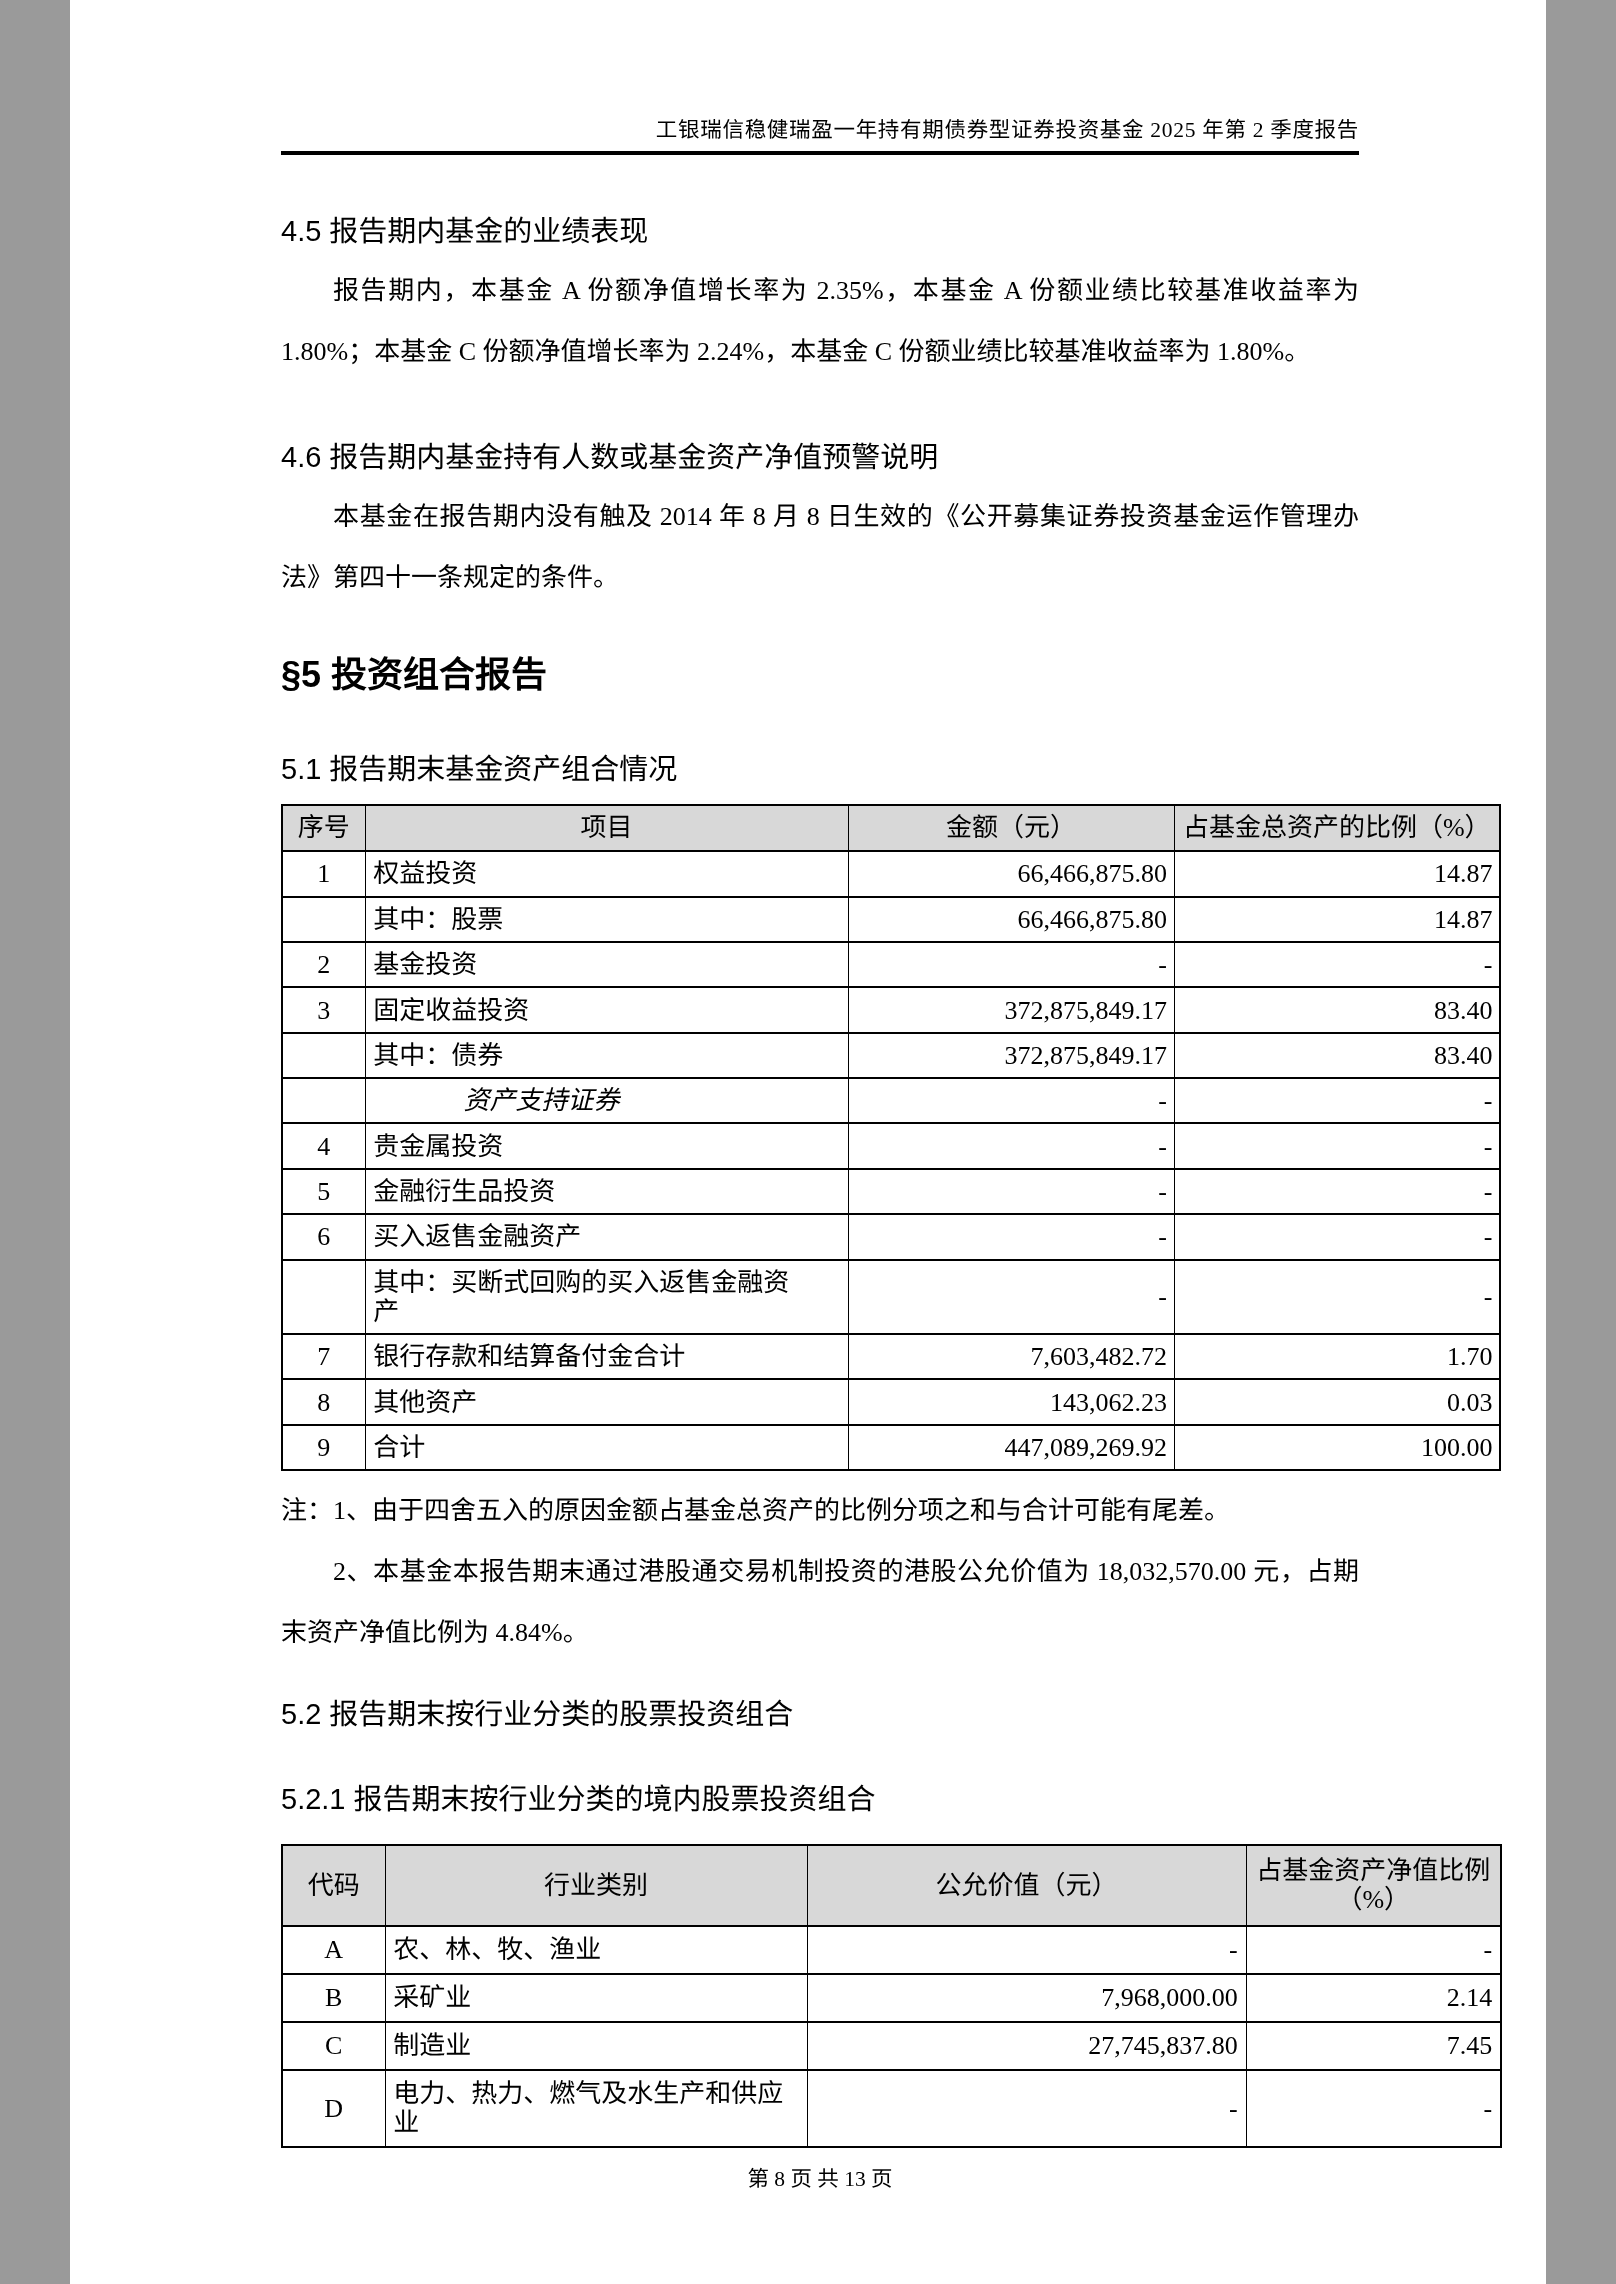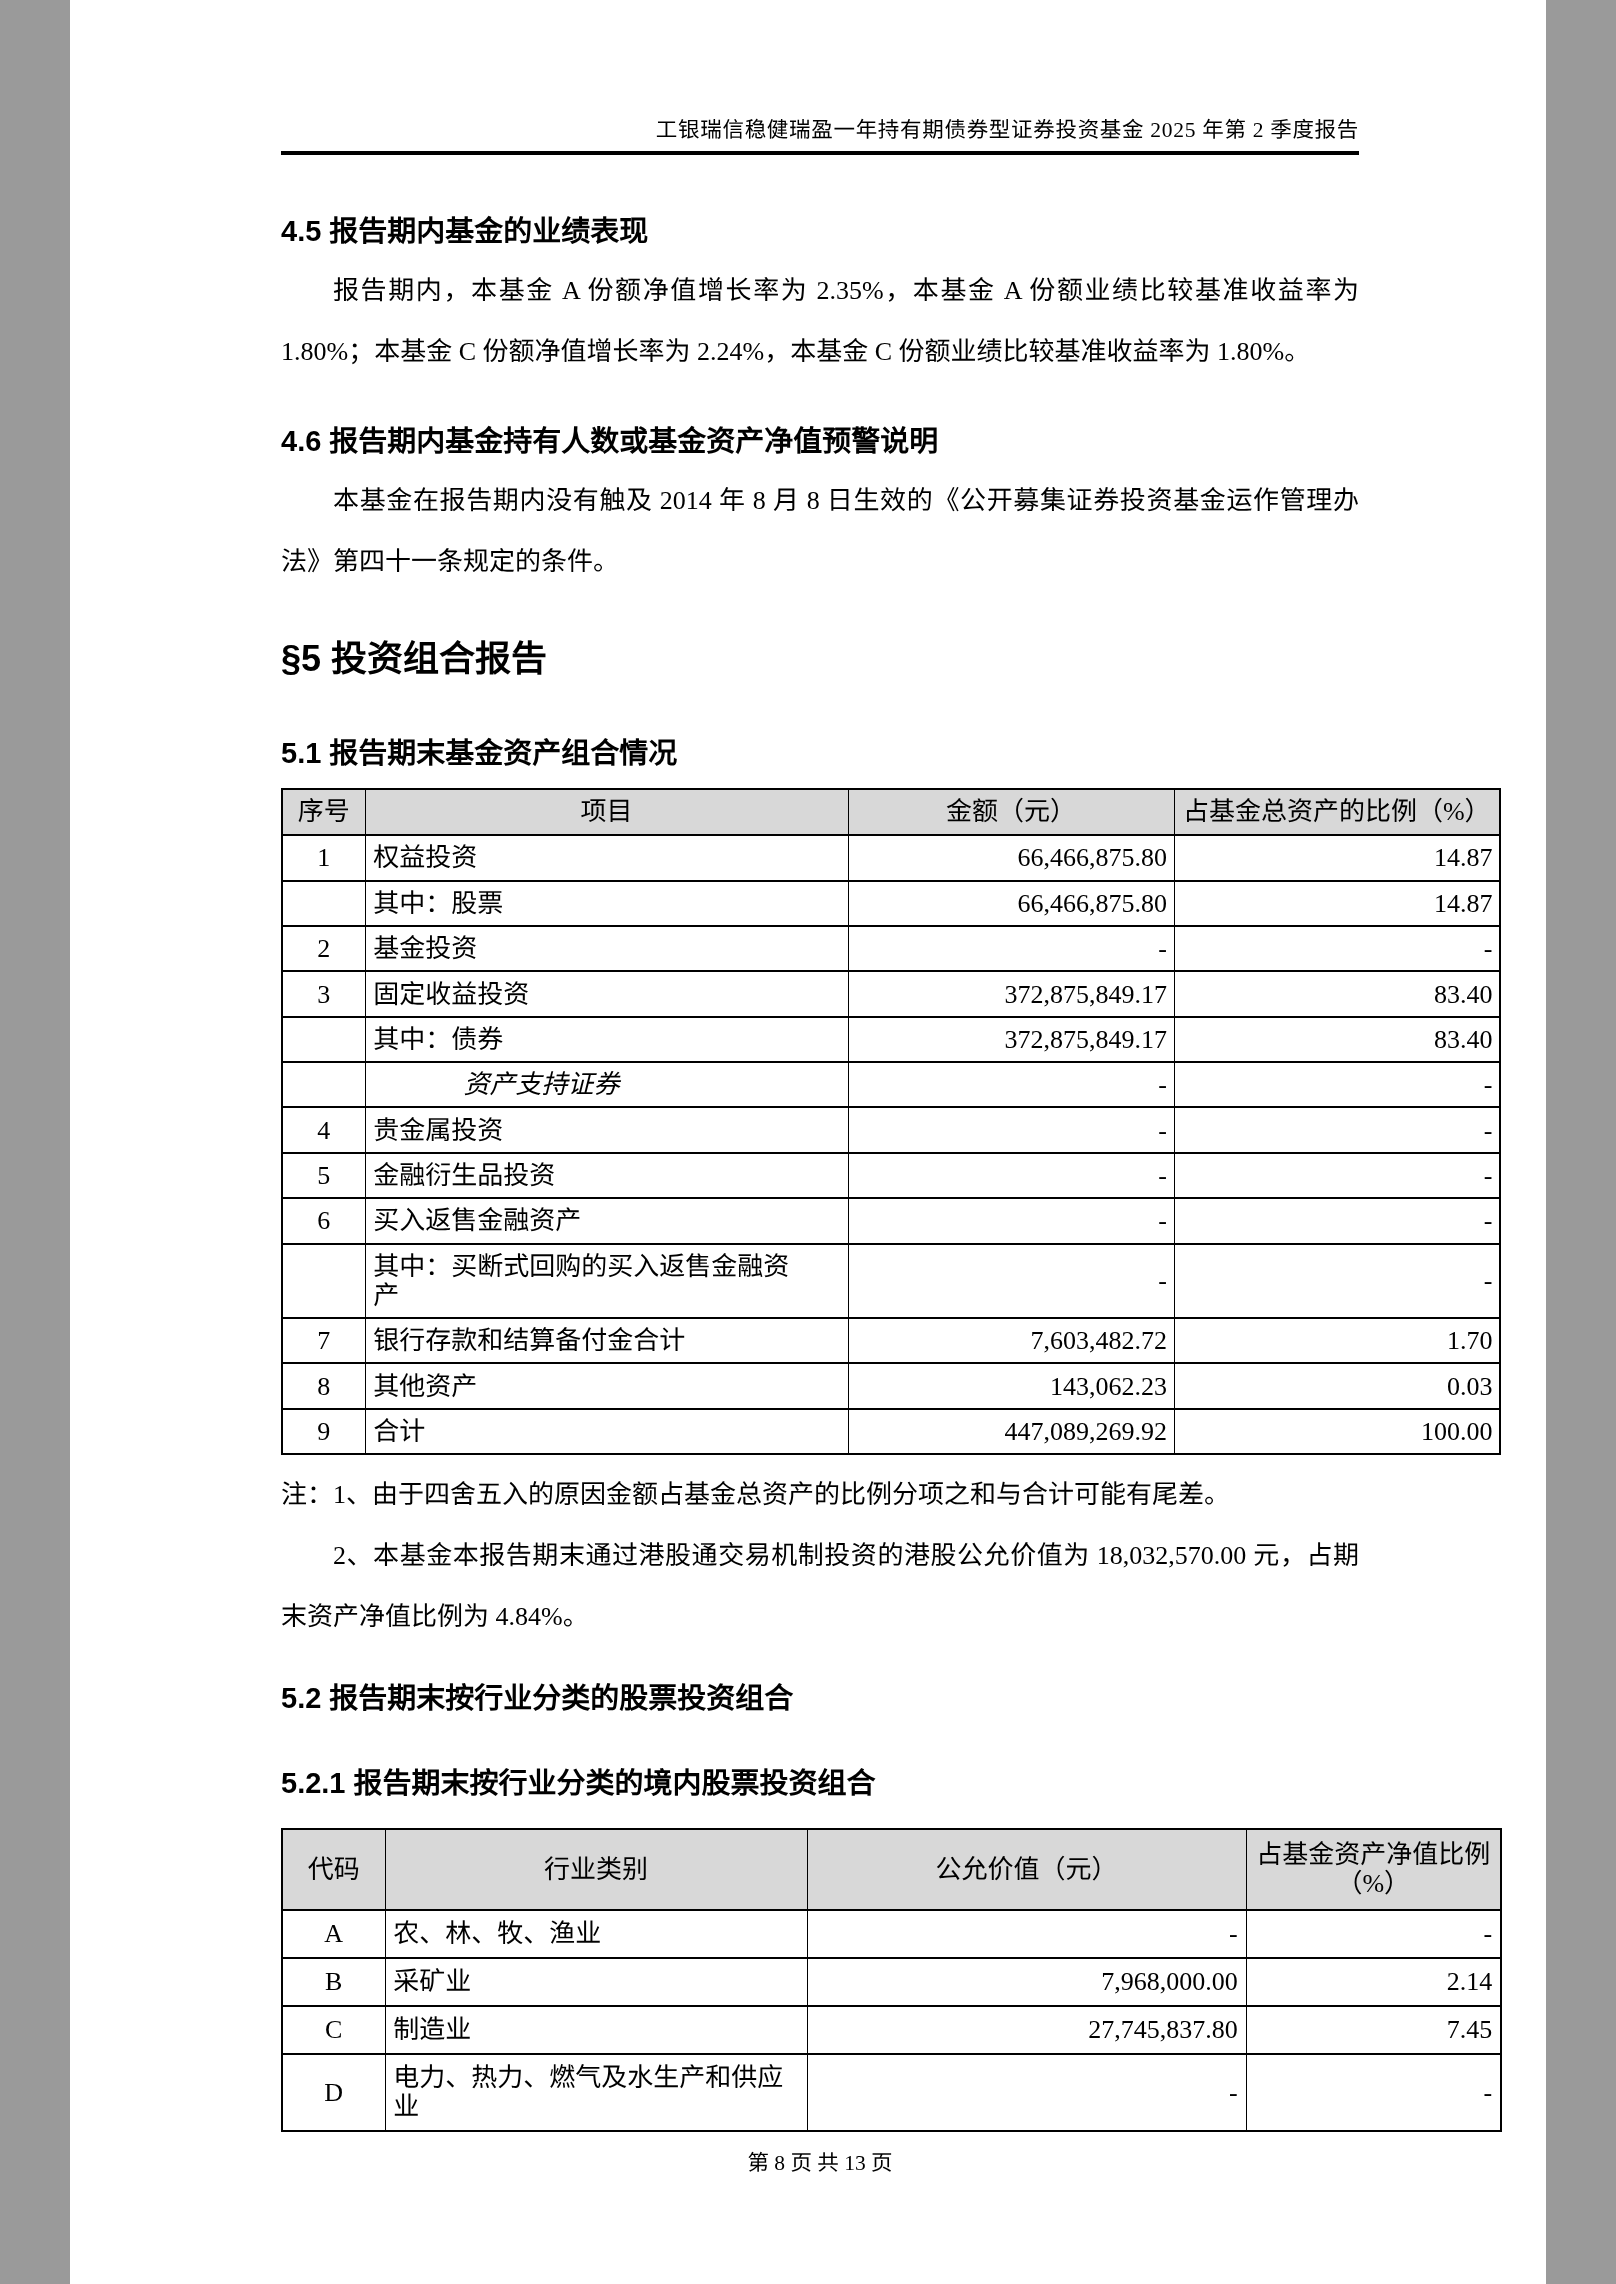--- a/index.html
+++ b/index.html
@@ -21,24 +21,24 @@
     padding-bottom:6.5px;
     border-bottom:4.6px solid #000;
     text-align:right;
     font-size:21.5px; line-height:28px;
     letter-spacing:0.7px;
   }
 
   
   .h-sub {
     font-family:"Liberation Sans","DejaVu Sans",sans-serif;
-    font-weight:bold; font-size:29px; line-height:30px;
+    font-weight:normal; font-size:29px; line-height:30px;
   }
   .h45 { margin-top:61px; }
-  .h46 { margin-top:44px; }
+  .h46 { margin-top:60px; }
   .h51 { margin-top:61px; }
   .h52 { margin-top:36px; }
   .h521{ margin-top:55px; }
   .h-chapter {
     margin-top:48px;
     font-family:"Liberation Sans","DejaVu Sans",sans-serif;
     font-weight:bold; font-size:36px; line-height:37px;
     text-align:left;
   }
 

